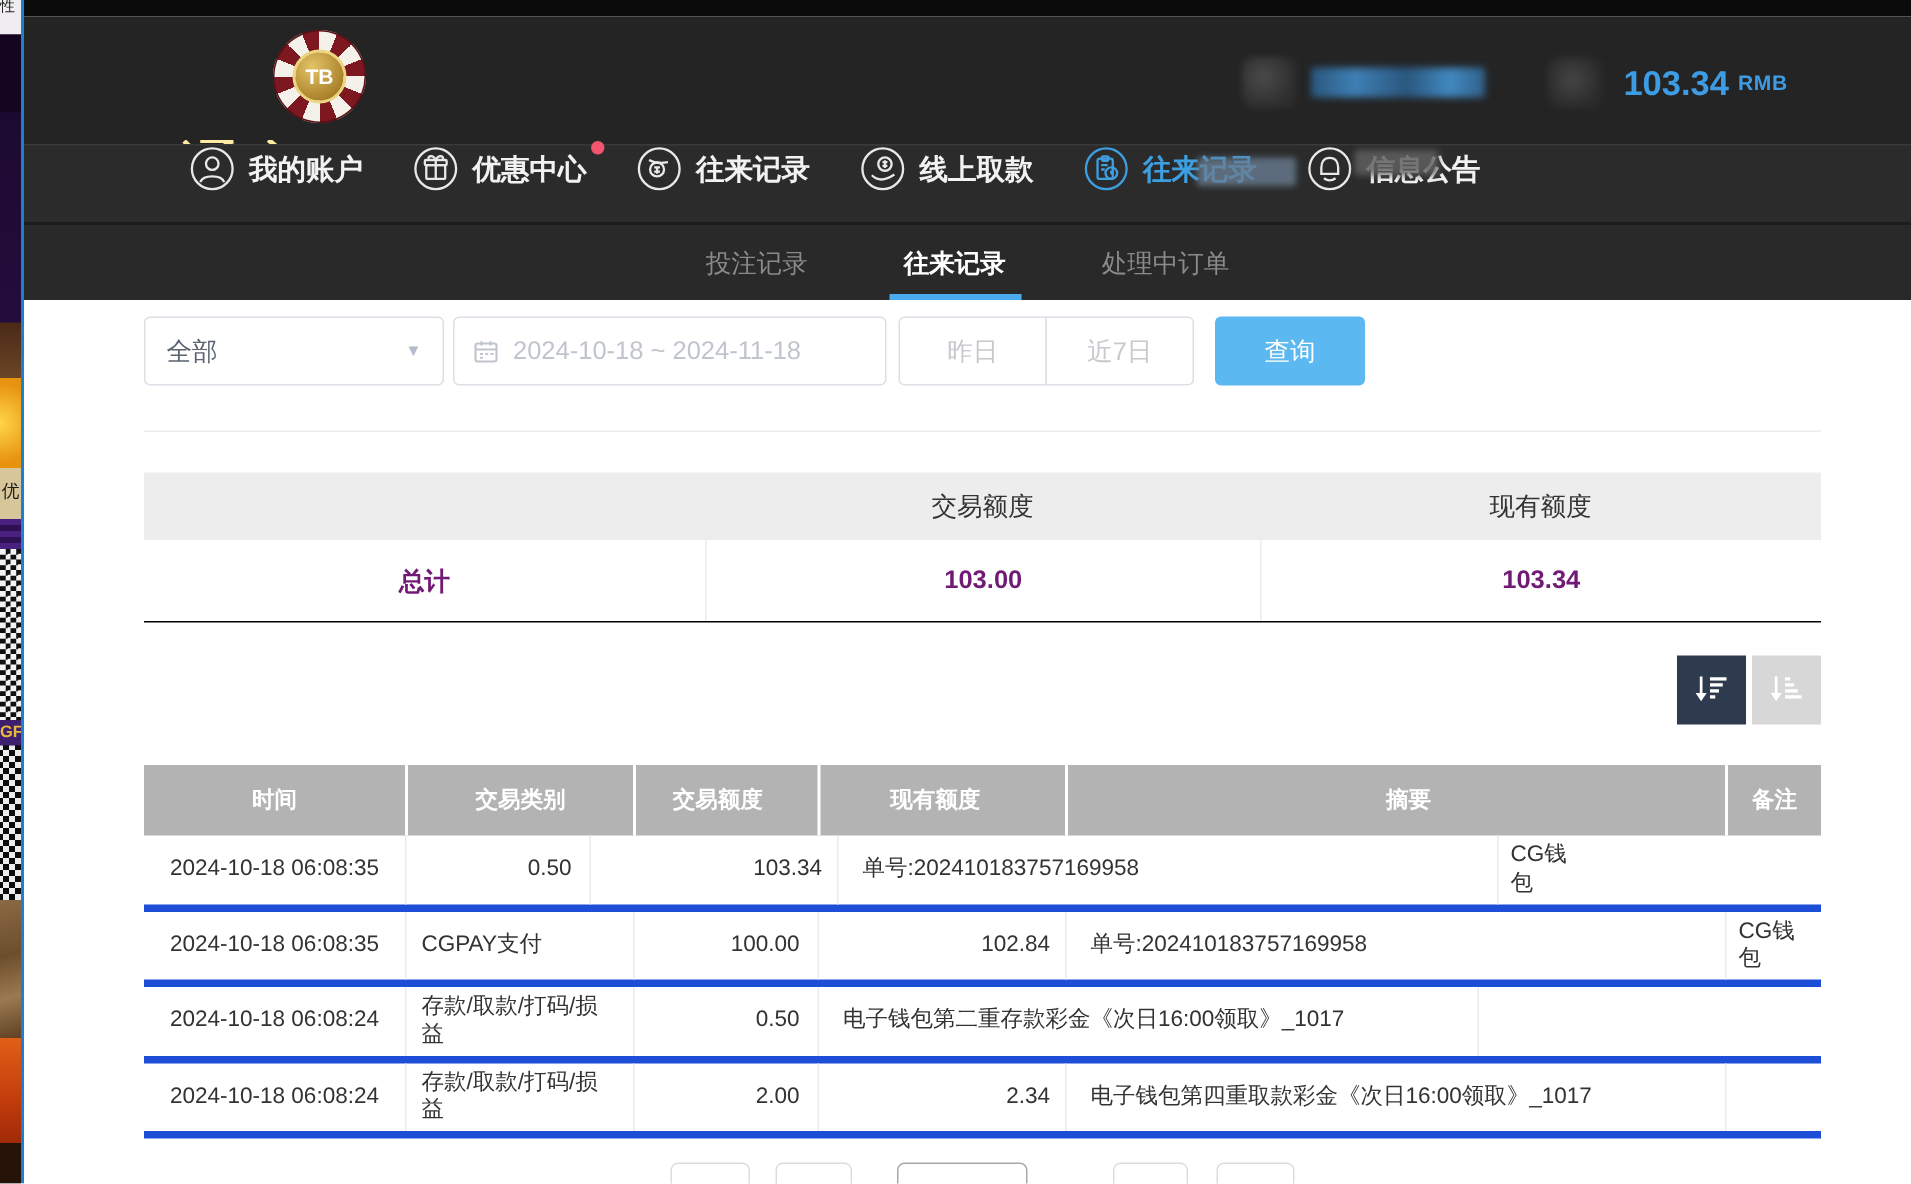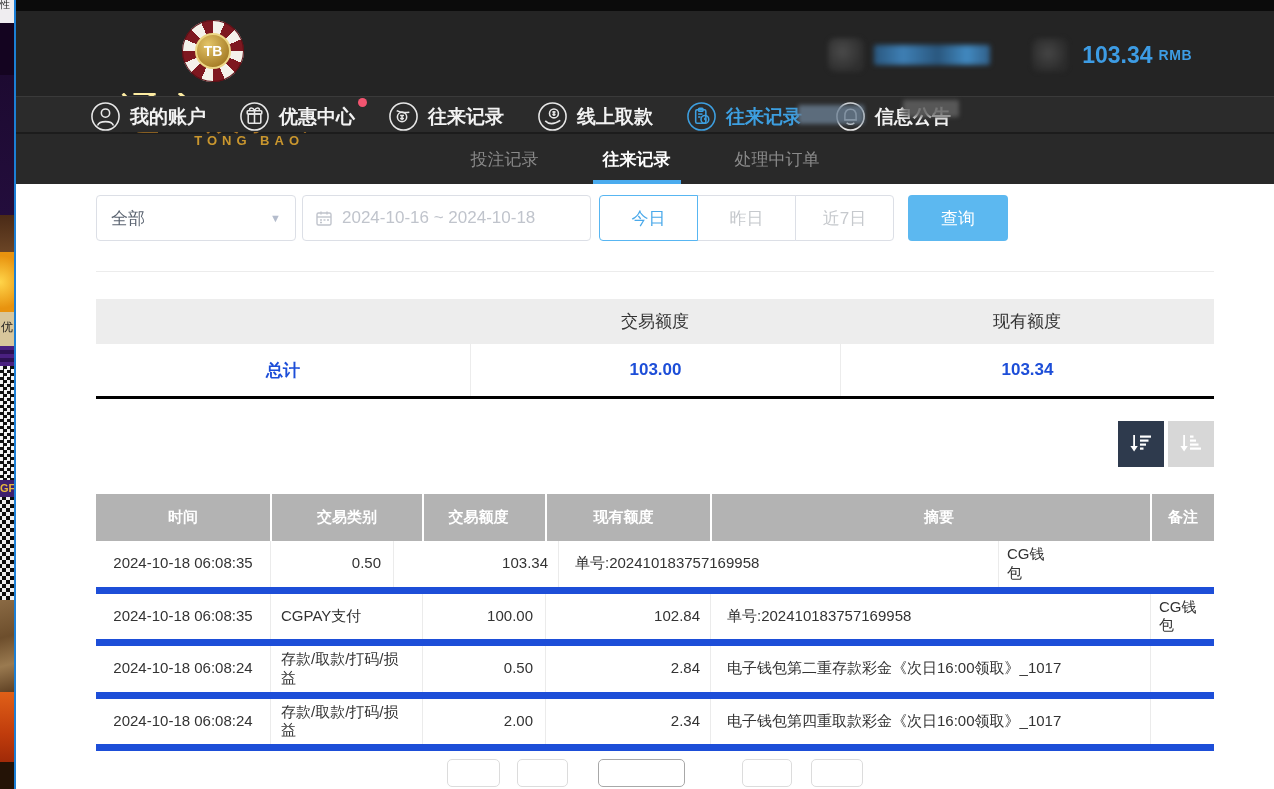--- a/index.html
+++ b/index.html
@@ -53,22 +53,22 @@
   .censor-avatar { width:36px; height:34px; border-radius:7px;
     background:radial-gradient(circle at 40% 40%, #4a4a4a, #2e2e2e 70%); filter:blur(2px); }
   .censor-username { width:116px; height:20px; margin-left:10px; border-radius:2px;
     background:linear-gradient(90deg,#2a577e,#3e7fb4 25%,#2a577e 55%,#4189c0 80%,#315f88); filter:blur(2.5px); }
   .censor-wallet { width:36px; height:34px; margin-left:42px; border-radius:7px;
     background:radial-gradient(circle at 45% 45%, #454545, #2b2b2b 70%); filter:blur(2px); }
   .balance-value { margin-left:14px; color:#3d9ce4; font-size:23px; font-weight:600; }
   .balance-currency { margin-left:6px; color:#3d9ce4; font-size:14px; font-weight:600; letter-spacing:.5px; }
 
   
-  .navbar { height:36px; background:#2b2b2b; border-top:1px solid #3a3a3a;
-    display:flex; align-items:flex-end; padding-left:74px; gap:33px; position:relative; }
+  .navbar { height:52px; background:#2b2b2b; border-top:1px solid #3a3a3a;
+    display:flex; align-items:flex-start; padding-left:110px; gap:33px; position:relative; }
   .nav-item { display:flex; align-items:center; gap:9px; color:#f2f2f2;
     font-size:19px; font-weight:bold; cursor:pointer; position:relative; }
   .nav-item .nav-icon { width:31px; height:31px; display:flex; }
   .nav-item svg { stroke:#e8e8e8; fill:none; stroke-width:1.6; }
   .nav-item.active { color:#3d9fe0; }
   .nav-item.active svg { stroke:#3d9fe0; }
   .badge-dot { position:absolute; top:-3px; right:-12px; width:9px; height:9px; border-radius:50%; background:#f25570; }
   .censor-nav-1 { position:absolute; left:782px; top:8px; width:66px; height:19px;
     background:rgba(105,125,145,.8); filter:blur(2px); border-radius:2px; }
   .censor-nav-2 { position:absolute; left:887px; top:3px; width:56px; height:17px;
@@ -101,37 +101,37 @@
   .quick-btn.active { border-color:#58b6f2; color:#4aa9ea; z-index:1; }
   .search-btn { margin-left:14px; width:100px; background:#5cb8f0; border:none; border-radius:4px;
     color:#fff; font-size:17px; display:flex; align-items:center; justify-content:center; cursor:pointer; }
 
   .divider { margin-top:30px; border-top:1px solid #ececec; }
 
   
   .sum-table { margin-top:27px; font-size:17px; }
   .sum-head { display:flex; height:45px; background:#ededed; color:#333; align-items:center; }
   .sum-head .sc { text-align:center; }
-  .sum-row { display:flex; height:55px; align-items:center; color:#1d4ed8; font-weight:600; border-bottom:3px solid #000000; }
+  .sum-row { display:flex; height:55px; align-items:center; color:#701a75; font-weight:600; border-bottom:1px solid #000000; }
   .sum-row .sc { text-align:center; }
   .sum-row .sc + .sc { border-left:1px solid #ececec; height:100%; display:flex; align-items:center; justify-content:center; }
   .sc0 { width:374px; } .sc1 { width:370px; } .sc2 { width:374px; }
 
   
   .sort-row { margin-top:22px; display:flex; justify-content:flex-end; gap:4px; }
   .sort-btn { width:46px; height:46px; display:flex; align-items:center; justify-content:center; cursor:pointer; }
   .sort-desc { background:#2e3a4d; }
   .sort-asc { background:#d7d7d7; }
 
   
   .tbl { margin-top:27px; font-size:15px; }
   .tbl-head { display:flex; height:47px; background:#b3b3b3; color:#fff; font-weight:bold; align-items:stretch; }
   .tbl-head .hc { display:flex; align-items:center; justify-content:center; }
   .tbl-head .hc + .hc { border-left:2px solid #fff; }
-  .tbl-row { display:flex; min-height:47px; border-bottom:7px solid #1d4ed8; color:#333; align-items:stretch; }
+  .tbl-row { display:flex; min-height:47px; border-bottom:5px solid #1d4ed8; color:#333; align-items:stretch; }
   .cell { display:flex; align-items:center; line-height:1.25; }
   .cell + .cell { border-left:1px solid #ebebeb; }
   .c0 { width:174px; justify-content:center; text-align:center; }
   .c1 { width:152px; padding:4px 10px; }
   .c2 { width:123px; justify-content:flex-end; padding-right:12px; }
   .c3 { width:165px; justify-content:flex-end; padding-right:10px; }
   .c4 { width:440px; padding-left:16px; }
   .c5 { width:64px; padding:4px 8px; }
 
   
@@ -283,24 +283,23 @@
         <svg width="18" height="18" viewBox="0 0 18 18" style="stroke:#c0c4cc;fill:none;stroke-width:1.4">
           <rect x="2" y="4" width="14" height="12" rx="1.5"></rect>
             <line x1="2" y1="8" x2="16" y2="8"></line>
             <line x1="6" y1="2.5" x2="6" y2="5.5"></line>
             <line x1="12" y1="2.5" x2="12" y2="5.5"></line>
             <line x1="5" y1="11" x2="7" y2="11"></line>
             <line x1="8.5" y1="11" x2="10.5" y2="11"></line>
             <line x1="12" y1="11" x2="14" y2="11"></line>
             <line x1="5" y1="13.5" x2="7" y2="13.5"></line>
         </svg>
-        <span>2024-10-16 ~ 2024-10-18</span>
+        <span>2024-10-18 ~ 2024-11-18</span>
       </div>
       <div class="quick-group">
-        <button class="quick-btn active">今日</button>
         <button class="quick-btn">昨日</button>
         <button class="quick-btn">近7日</button>
       </div>
       <button class="search-btn">查询</button>
     </div>
 
     <div class="divider"></div>
 
     <div class="sum-table">
       <div class="sum-head">
@@ -360,21 +359,20 @@
             <div class="cell c1">CGPAY支付</div>
             <div class="cell c2">100.00</div>
             <div class="cell c3">102.84</div>
             <div class="cell c4">单号:202410183757169958</div>
             <div class="cell c5">CG钱包</div>
           </div>
           <div class="tbl-row">
             <div class="cell c0">2024-10-18 06:08:24</div>
             <div class="cell c1">存款/取款/打码/损益</div>
             <div class="cell c2">0.50</div>
-            <div class="cell c3">2.84</div>
             <div class="cell c4">电子钱包第二重存款彩金《次日16:00领取》_1017</div>
             <div class="cell c5"></div>
           </div>
           <div class="tbl-row">
             <div class="cell c0">2024-10-18 06:08:24</div>
             <div class="cell c1">存款/取款/打码/损益</div>
             <div class="cell c2">2.00</div>
             <div class="cell c3">2.34</div>
             <div class="cell c4">电子钱包第四重取款彩金《次日16:00领取》_1017</div>
             <div class="cell c5"></div>

